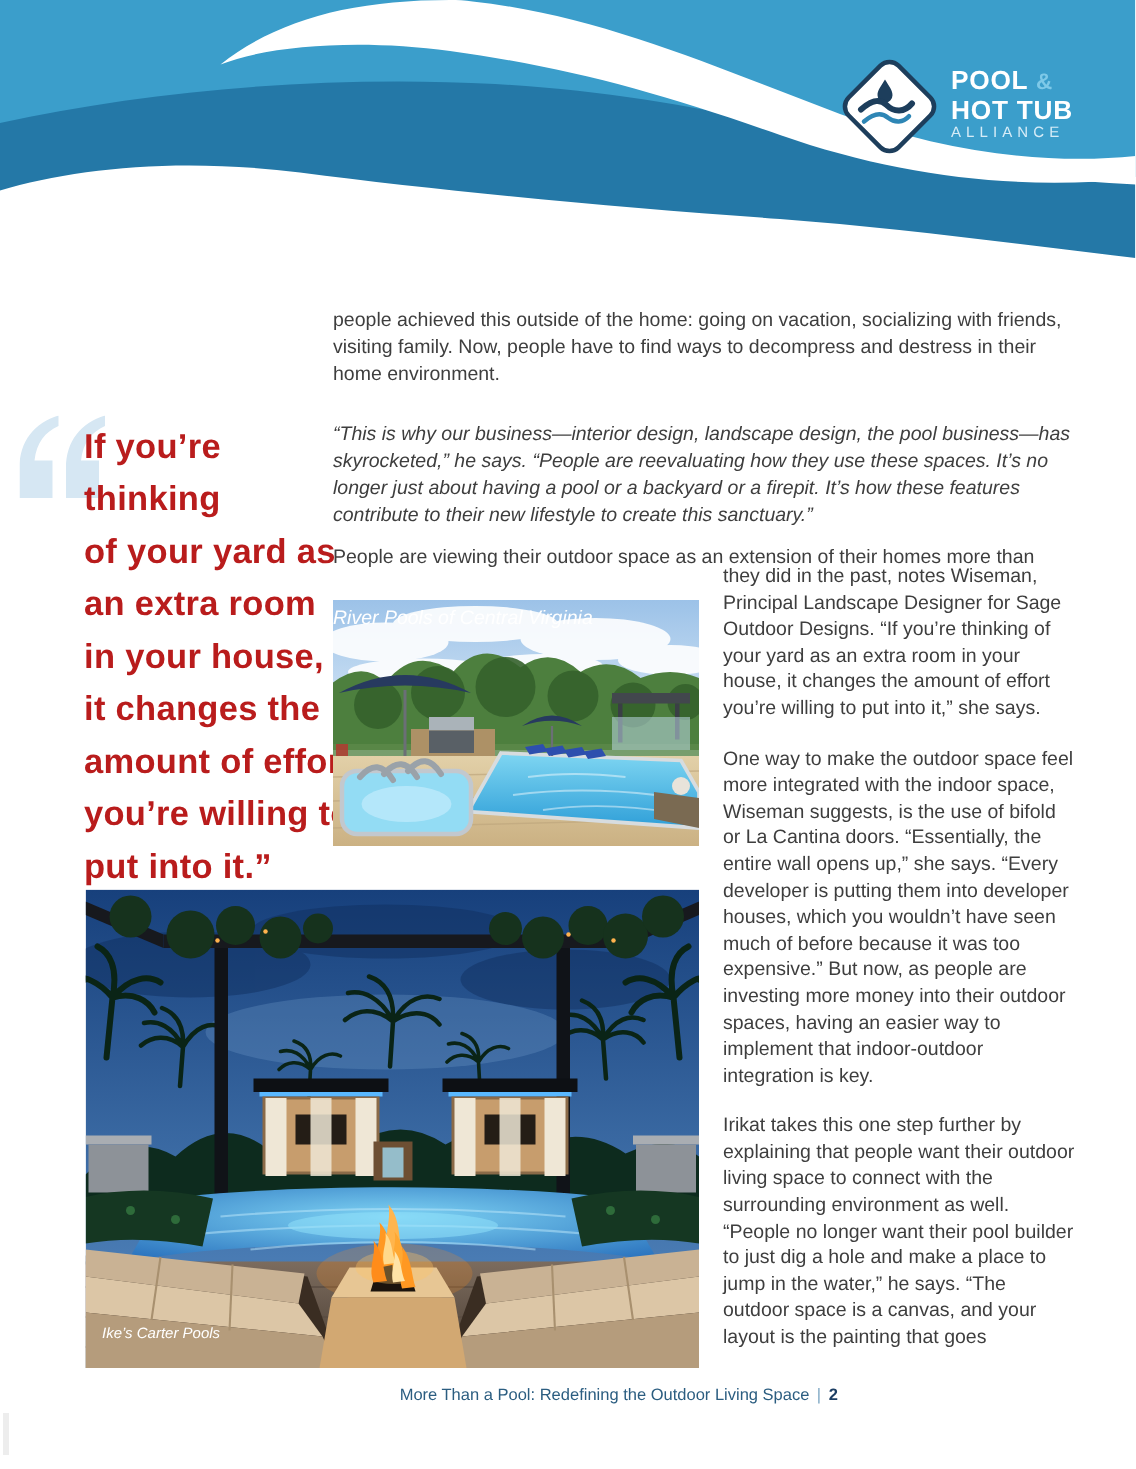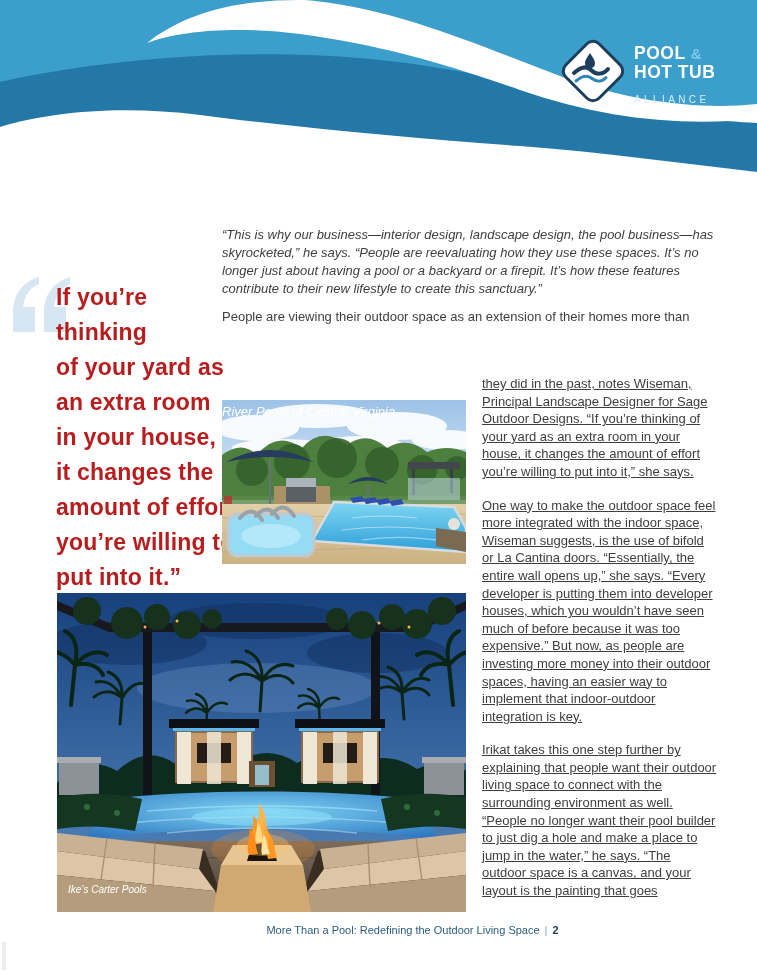--- a/index.html
+++ b/index.html
@@ -7,32 +7,32 @@
         font-family:"Liberation Sans",sans-serif;color:#3e3e3e;}
   
   .header-wave{position:absolute;left:0;top:0;width:757px;height:180px;}
   .logo{position:absolute;left:551px;top:30px;width:200px;height:80px;}
   .logo-diamond{position:absolute;left:17px;top:16px;width:44px;height:44px;background:#fff;
         border:3px solid #1d3e5c;border-radius:10px;transform:rotate(45deg);}
   .logo-art{position:absolute;left:10px;top:9px;width:58px;height:58px;}
   .logo-text{position:absolute;left:83px;top:14px;line-height:1;}
   .logo-line{font-weight:bold;font-size:17.5px;color:#ffffff;letter-spacing:.5px;line-height:19px;}
   .logo-amp{color:#7ec9e8;font-size:15px;font-weight:bold;}
-  .logo-alliance{font-size:10px;letter-spacing:3.4px;color:#d6ecf7;margin-top:12px;line-height:12px;}
+  .logo-alliance{font-size:10px;letter-spacing:3.4px;color:#d6ecf7;margin-top:0;line-height:12px;}
   
   .quote-mark{position:absolute;left:13px;top:277px;width:62px;height:56px;}
   .pull-quote{position:absolute;left:56px;top:280px;width:180px;font-size:23px;font-weight:bold;
         line-height:35px;color:#b91c1c;white-space:pre-line;letter-spacing:.2px;}
   
   .article-top{position:absolute;left:222px;top:204px;width:494px;font-size:13px;line-height:18px;}
   .article-top p{margin:0;}
   .p2{margin-top:22px !important;font-style:italic;}
   .p3{margin-top:10px !important;white-space:nowrap;}
   .right-col{position:absolute;left:482px;top:375px;width:236px;font-size:13px;line-height:17.6px;}
-  .right-col p{margin:0 0 16px 0;text-decoration:underline;}
+  .right-col p{margin:0 0 16px 0;}
   
   .photo{position:absolute;overflow:hidden;}
   .photo-1{left:222px;top:400px;width:244px;height:164px;}
   .photo-2{left:57px;top:593px;width:409px;height:319px;}
   .caption{position:absolute;color:#fff;font-style:italic;}
   .caption-1{left:222px;top:404px;width:244px;font-size:13px;}
   .caption-2{left:68px;top:884px;font-size:10px;}
   
   .footer{position:absolute;left:0;top:924px;width:757px;text-align:center;font-size:11px;color:#2b5d80;padding-left:34px;}
   .footer .sep{color:#7fa8c4;margin:0 5px;}
@@ -73,20 +73,21 @@
   <div class="pull-quote">If you’re thinking
 of your yard as
 an extra room
 in your house,
 it changes the
 amount of effort
 you’re willing to
 put into it.”</div>
 
   <div class="article-top">
+    <p>people achieved this outside of the home: going on vacation, socializing with friends, visiting family. Now, people have to find ways to decompress and destress in their home environment.</p>
     <p class="p2">“This is why our business—interior design, landscape design, the pool business—has skyrocketed,” he says. “People are reevaluating how they use these spaces. It’s no longer just about having a pool or a backyard or a firepit. It’s how these features contribute to their new lifestyle to create this sanctuary.”</p>
     <p class="p3">People are viewing their outdoor space as an extension of their homes more than</p>
   </div>
 
   <div class="right-col">
     <p>they did in the past, notes Wiseman, Principal Landscape Designer for Sage Outdoor Designs. “If you’re thinking of your yard as an extra room in your house, it changes the amount of effort you’re willing to put into it,” she says.</p>
     <p>One way to make the outdoor space feel more integrated with the indoor space, Wiseman suggests, is the use of bifold or La Cantina doors. “Essentially, the entire wall opens up,” she says. “Every developer is putting them into developer houses, which you wouldn’t have seen much of before because it was too expensive.” But now, as people are investing more money into their outdoor spaces, having an easier way to implement that indoor-outdoor integration is key.</p>
     <p>Irikat takes this one step further by explaining that people want their outdoor living space to connect with the surrounding environment as well. “People no longer want their pool builder to just dig a hole and make a place to jump in the water,” he says. “The outdoor space is a canvas, and your layout is the painting that goes</p>
   </div>
 

